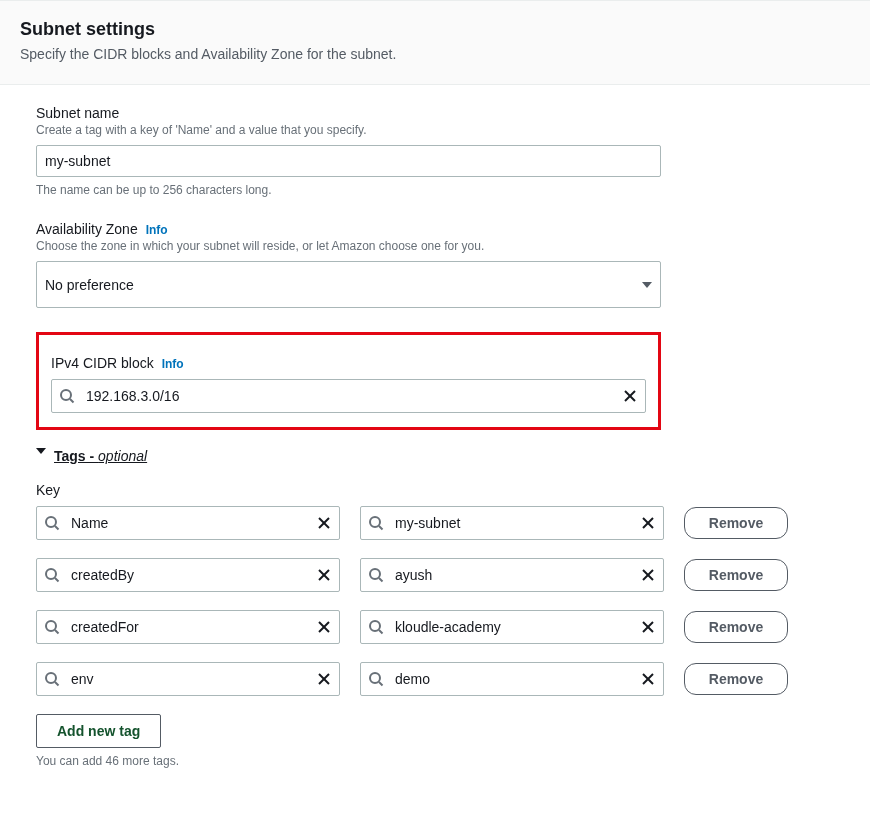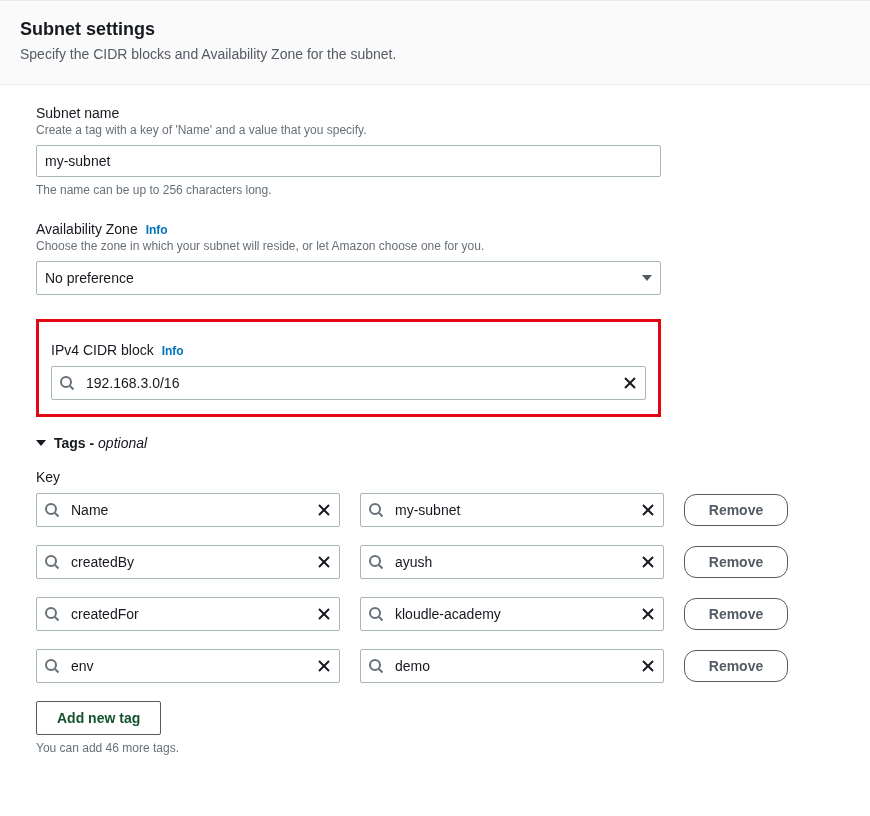--- a/index.html
+++ b/index.html
@@ -63,21 +63,21 @@
       padding: 4px 8px;
       font-size: 14px;
       color: #16191f;
       font-family: inherit;
     }
     .select-wrap {
       position: relative;
     }
     .select-input {
       width: 100%;
-      height: 34px;
+      height: 47px;
       border: 1px solid #aab7b8;
       border-radius: 2px;
       padding: 4px 8px;
       font-size: 14px;
       background: #fff;
       display: flex;
       align-items: center;
       justify-content: space-between;
       cursor: pointer;
     }
@@ -129,25 +129,25 @@
       position: absolute;
       right: 8px;
       top: 50%;
       transform: translateY(-50%);
       cursor: pointer;
       color: #16191f;
     }
     .tags-toggle {
       margin-left: 16px;
       display: flex;
-      align-items: center;
       gap: 8px;
       cursor: pointer;
       font-weight: 700;
       margin-bottom: 18px;
+      text-decoration: underline;
     }
     .tags-toggle .optional { font-style: italic; font-weight: 400; }
     .caret-sm {
       width: 0; height: 0;
       border-left: 5px solid transparent;
       border-right: 5px solid transparent;
       border-top: 6px solid #16191f;
     }
     .tags-grid {
       margin-left: 16px;

